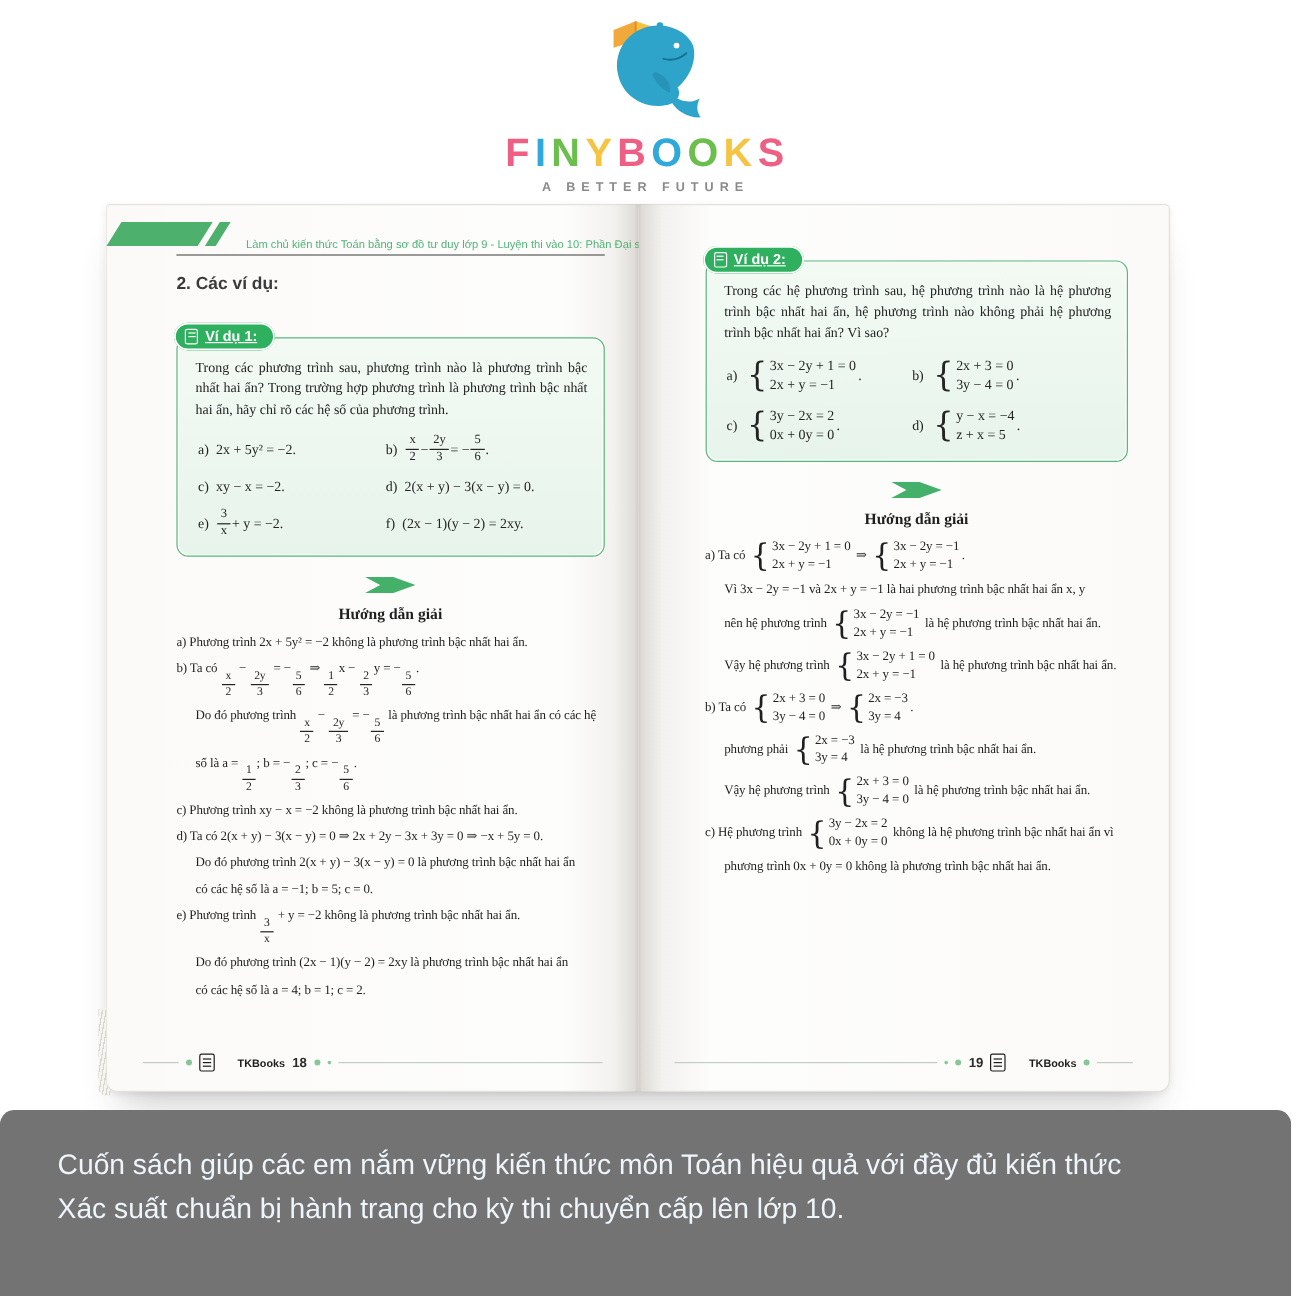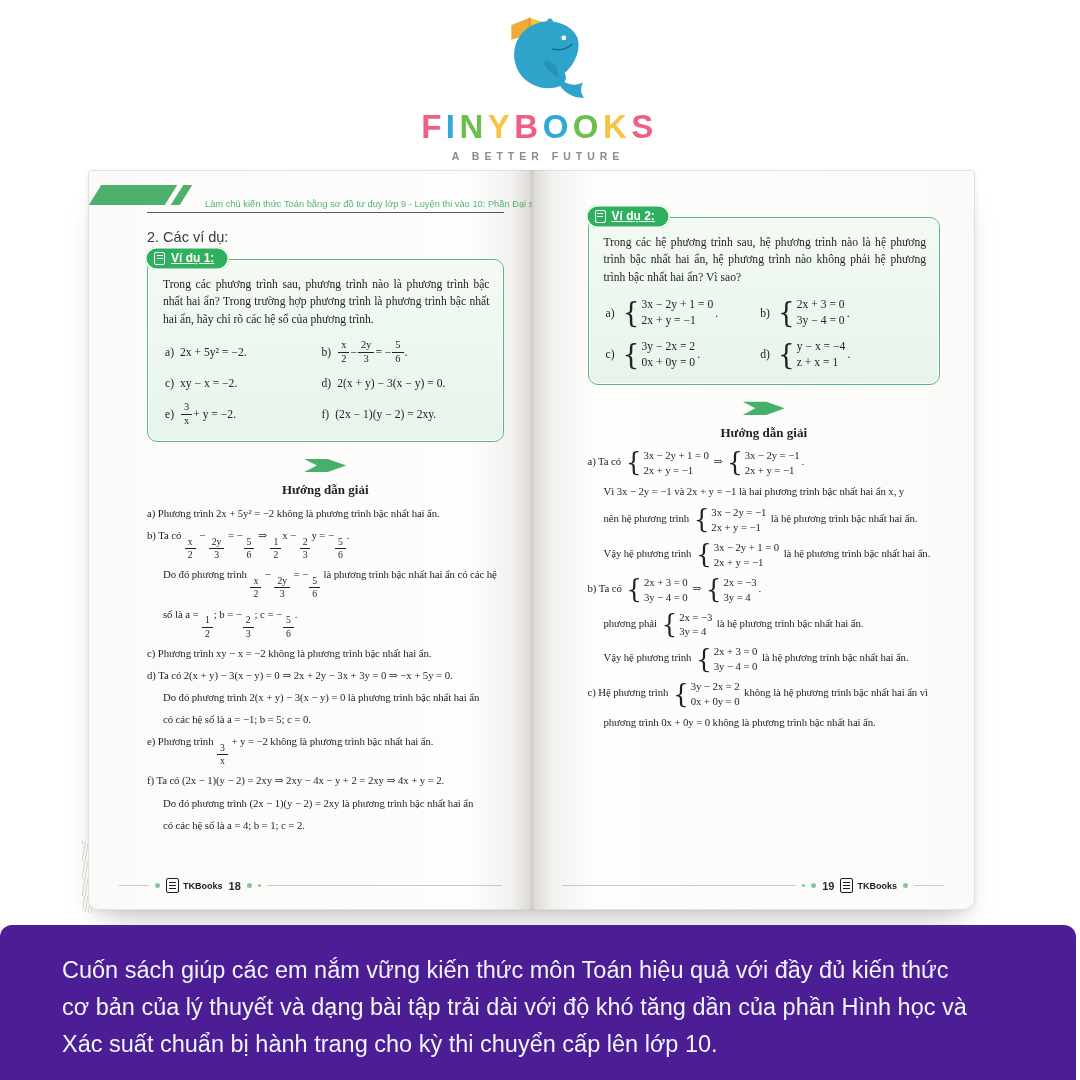--- a/index.html
+++ b/index.html
@@ -37,25 +37,25 @@
              font-family:"Liberation Sans",sans-serif;font-size:9.3px;color:#52b477;}
   .pg-header .hdr-text{white-space:nowrap;}
   .pg-header.right-hd{justify-content:flex-end;}
   .deco{position:absolute;top:2px;height:20px;background:#4db06c;}
   .deco.band-l{left:-52px;width:76px;transform:skewX(-32deg);}
   .deco.slash-l{left:30px;width:9px;transform:skewX(-32deg);}
   .deco.band-r{right:-46px;width:70px;transform:skewX(-32deg);}
   .deco.slash-r{right:28px;width:9px;transform:skewX(-32deg);}
 
   
-  .section-heading{font-family:"Liberation Sans",sans-serif;font-weight:normal;color:#3b3b3b;
+  .section-heading{font-family:"Liberation Sans",sans-serif;font-weight:bold;color:#3b3b3b;
                    font-size:14.5px;margin:16px 0 0 0;}
 
   
-  .example-box{position:relative;margin-top:14px;border:1.6px solid #58b87b;border-radius:10px;
+  .example-box{position:relative;margin-top:36px;border:1.6px solid #58b87b;border-radius:10px;
                background:linear-gradient(180deg,#f3faf4 0%,#e7f4eb 100%);
                padding:16px 13px 8px 15px;box-shadow:inset 0 0 0 1px #ffffff;}
   .badge{position:absolute;top:-13px;left:-3px;display:inline-flex;align-items:center;gap:6px;
          background:#2fb05f;color:#fff;font-family:"Liberation Sans",sans-serif;font-weight:bold;
          font-size:12px;padding:4px 15px 5px 9px;border-radius:14px;
          box-shadow:0 0 0 1.5px #ffffff inset;text-decoration:underline;}
   .doc-icon{width:9px;height:11px;border:1.3px solid #fff;border-radius:2px;position:relative;flex:0 0 auto;}
   .doc-icon::before{content:"";position:absolute;left:1.5px;right:1.5px;top:2.2px;height:1.2px;background:#fff;
                     box-shadow:0 3px 0 #fff;}
   .question{font-size:11.6px;line-height:1.5;margin:0 0 10px 0;text-align:justify;}
@@ -85,29 +85,29 @@
          font-family:"DejaVu Serif",serif;transform:scaleY(1.05);}
   .syscol{display:inline-flex;flex-direction:column;gap:2px;text-align:left;line-height:1.2;}
 
   
   .pg-footer{position:absolute;bottom:16px;left:30px;right:30px;display:flex;align-items:center;gap:6px;
              font-family:"Liberation Sans",sans-serif;}
   .rule{height:1px;background:#c2cdc3;flex:1;}
   .rule.short{flex:0 0 30px;}
   .fdot{width:5px;height:5px;border-radius:50%;background:#86c79a;flex:0 0 auto;}
   .fdot.sm{width:3px;height:3px;}
-  .tk{display:inline-flex;align-items:center;gap:4px;font-weight:bold;font-size:9px;color:#1d1d1d;}
+  .tk{display:inline-flex;align-items:center;gap:19px;font-weight:bold;font-size:9px;color:#1d1d1d;}
   .tk-icon{width:11px;height:13px;border:1.4px solid #1d1d1d;border-radius:2px;position:relative;}
   .tk-icon::before{content:"";position:absolute;left:2px;right:2px;top:2.5px;height:1px;background:#1d1d1d;
                    box-shadow:0 3px 0 #1d1d1d,0 6px 0 #1d1d1d;}
   .pgnum{font-size:11px;color:#2b2b2b;font-weight:bold;}
 
   
-  .caption{position:absolute;left:0;right:0;top:925px;bottom:0;background:#4c1d95;
-           border-radius:12px 12px 0 0;padding:27px 0 0 62px;box-sizing:border-box;}
+  .caption{position:absolute;left:0;right:0;top:925px;bottom:0;background:#737373;
+           border-radius:12px 12px 0 0;padding:27px 0 0 48px;box-sizing:border-box;}
   .caption-line{color:#eef5fb;font-size:23.5px;line-height:1.58;white-space:nowrap;
                 font-family:"Liberation Sans",sans-serif;}
 </style>
 </head>
 <body>
 
 <div class="canvas">
 
   <header class="logo">
     <svg width="150" height="92" viewBox="0 0 150 100">
@@ -240,21 +240,20 @@
               <span class="fd">6</span>
             </span><span class="pt">.</span></div>
           <div class="sline"><span class="pt">c) Phương trình xy − x = −2 không là phương trình bậc nhất hai ẩn.</span></div>
           <div class="sline"><span class="pt">d) Ta có 2(x + y) − 3(x − y) = 0 ⇒ 2x + 2y − 3x + 3y = 0 ⇒ −x + 5y = 0.</span></div>
           <div class="sline ind"><span class="pt">Do đó phương trình 2(x + y) − 3(x − y) = 0 là phương trình bậc nhất hai ẩn</span></div>
           <div class="sline ind"><span class="pt">có các hệ số là a = −1; b = 5; c = 0.</span></div>
           <div class="sline"><span class="pt">e) Phương trình </span><span class="frac">
               <span class="fn">3</span>
               <span class="fd">x</span>
             </span><span class="pt"> + y = −2 không là phương trình bậc nhất hai ẩn.</span></div>
-          <div class="sline"><span class="pt">f) Ta có (2x − 1)(y − 2) = 2xy ⇒ 2xy − 4x − y + 2 = 2xy ⇒ 4x + y = 2.</span></div>
           <div class="sline ind"><span class="pt">Do đó phương trình (2x − 1)(y − 2) = 2xy là phương trình bậc nhất hai ẩn</span></div>
           <div class="sline ind"><span class="pt">có các hệ số là a = 4; b = 1; c = 2.</span></div>
         </div>
 
       <div class="pg-footer">
         <span class="rule short"></span>
         <span class="fdot"></span>
         <span class="tk">
           <span class="tk-icon"></span>
           <span>TKBooks</span>
@@ -307,21 +306,21 @@
                 </span>
               </span>
               <span class="pt">.</span>
             </div>
             <div class="eq-item">
               <span class="eq-label">d)</span>
               <span class="sys">
                 <span class="brace">{</span>
                 <span class="syscol">
                   <span class="syseq">y − x = −4</span>
-                  <span class="syseq">z + x = 1</span>
+                  <span class="syseq">z + x = 5</span>
                 </span>
               </span>
               <span class="pt">.</span>
             </div>
           </div>
       </div>
 
       <div class="guide">
         <span class="guide-arrow"></span>
         <span class="guide-label">Hướng dẫn giải</span>
@@ -405,17 +404,16 @@
         <span class="fdot"></span>
         <span class="rule short"></span>
       </div>
     </section>
 
     <div class="spine"></div>
   </div>
 
   <footer class="caption">
     <div class="caption-line">Cuốn sách giúp các em nắm vững kiến thức môn Toán hiệu quả với đầy đủ kiến thức</div>
-    <div class="caption-line">cơ bản của lý thuyết và dạng bài tập trải dài với độ khó tăng dần của phần Hình học và</div>
     <div class="caption-line">Xác suất chuẩn bị hành trang cho kỳ thi chuyển cấp lên lớp 10.</div>
   </footer>
 
 </div>
 
 </body></html>

